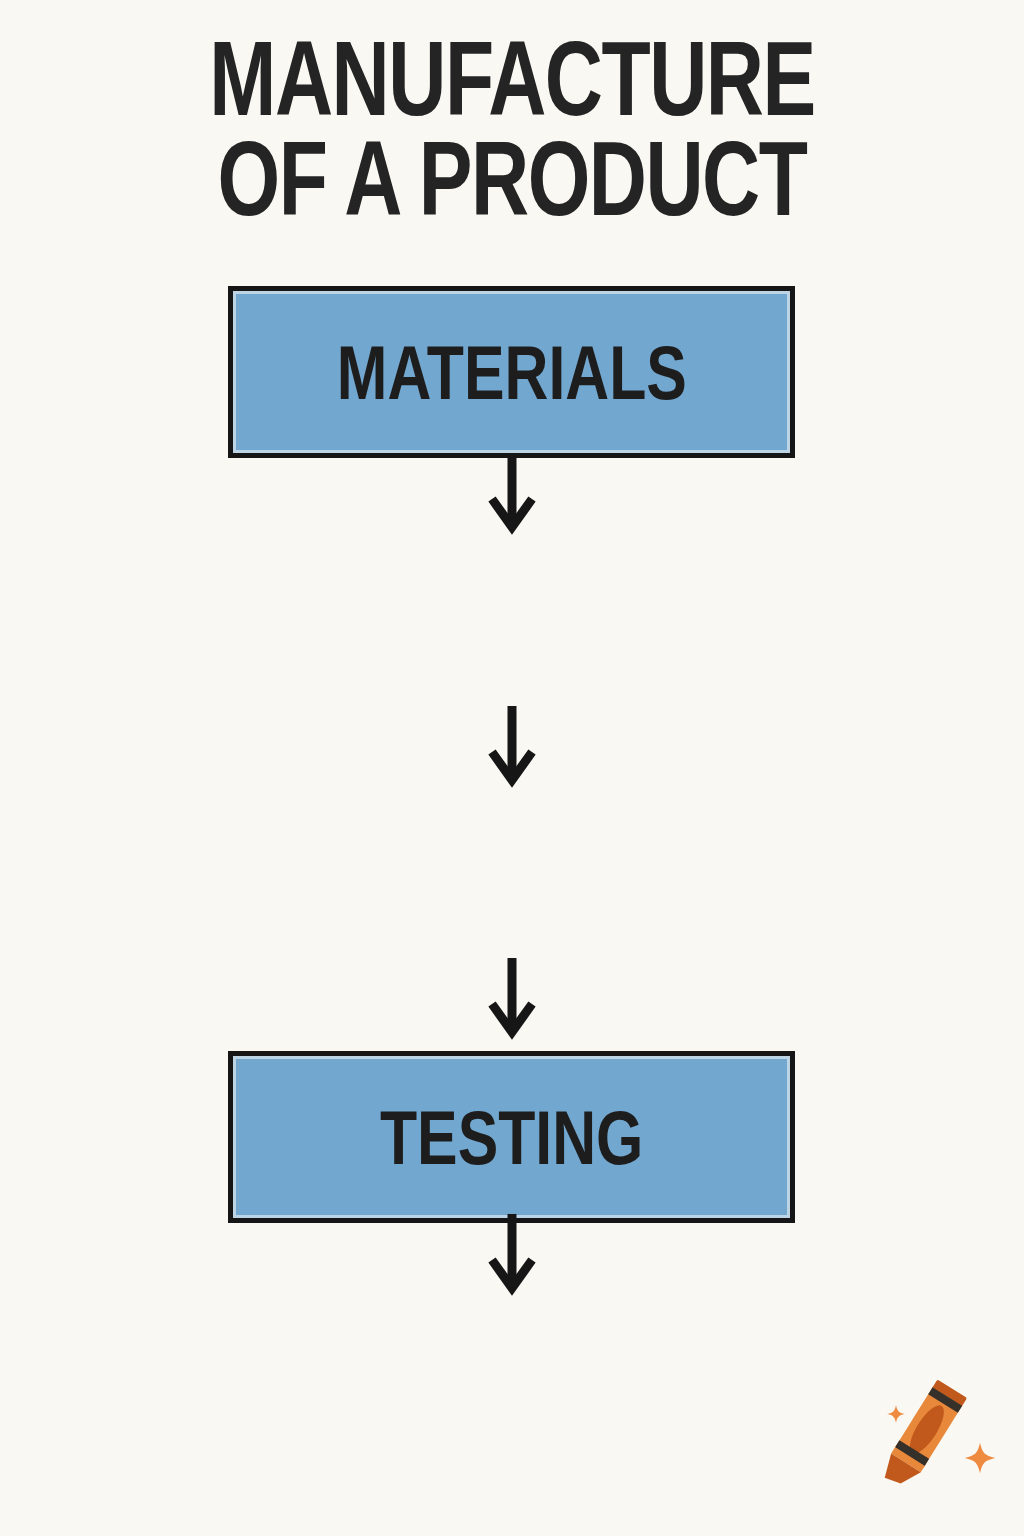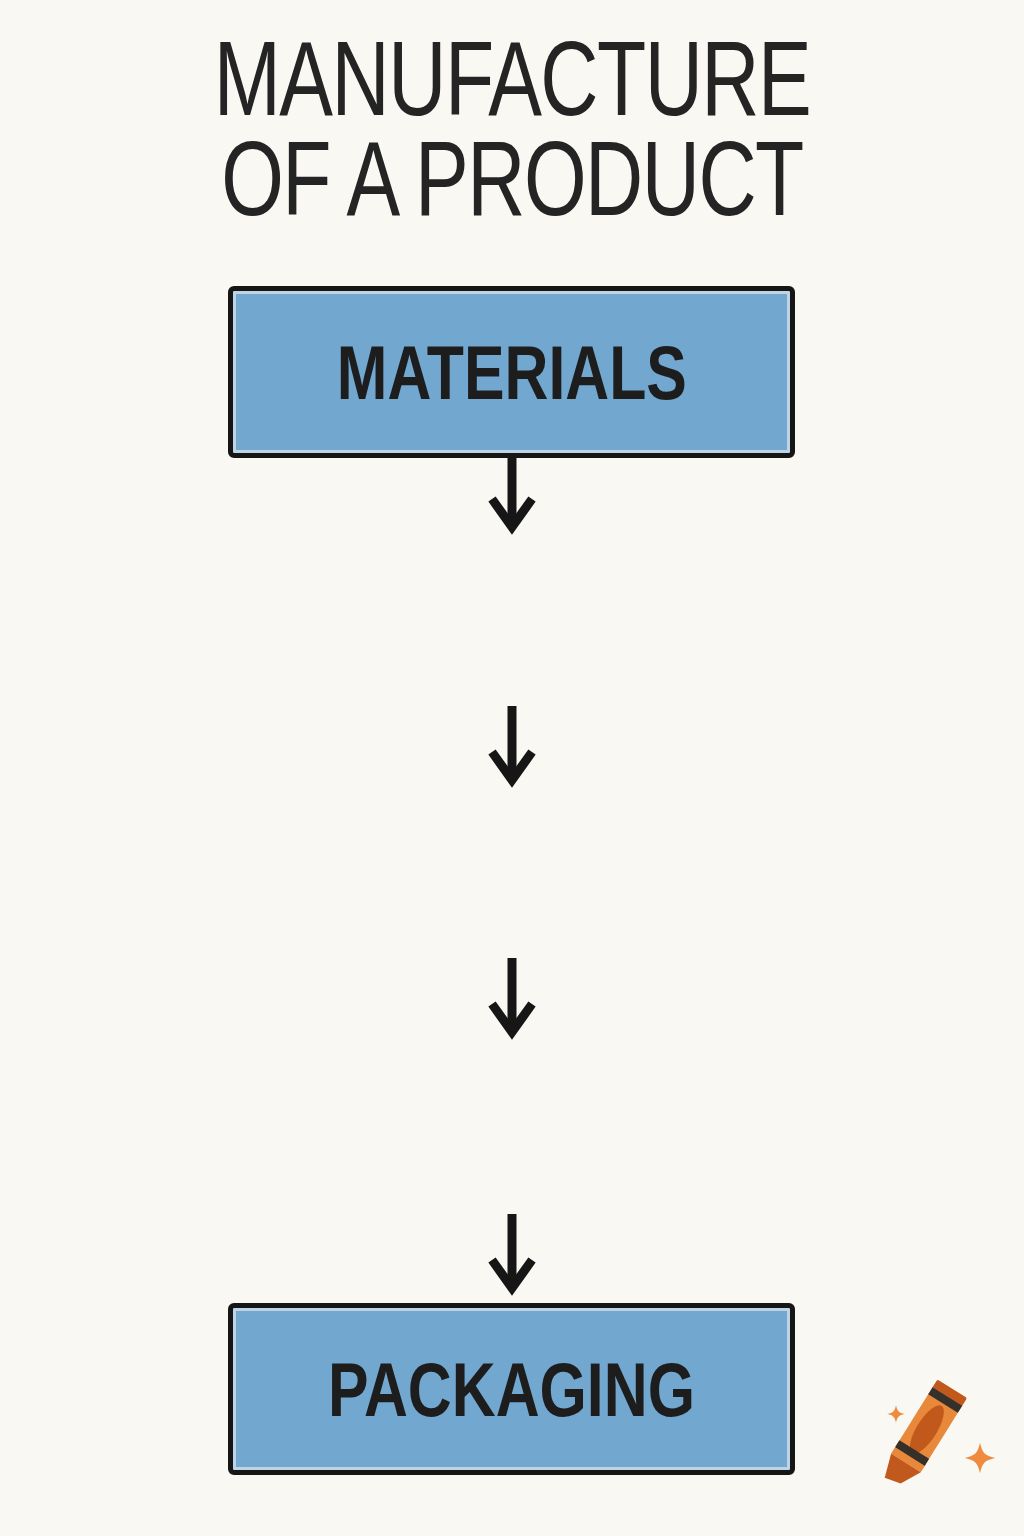--- a/index.html
+++ b/index.html
@@ -7,38 +7,38 @@
     position:relative;
     width:1024px;height:1536px;
     background:#FAF8F3;
     overflow:hidden;
     font-family:"Liberation Sans", sans-serif;
   }
   
   .title{
     position:absolute;top:28px;left:0;width:100%;
     margin:0;text-align:center;
-    color:#242424;font-weight:normal;
+    color:#242424;font-weight:bold;
   }
   .t-line{
     display:block;
     font-size:106px;line-height:100px;
     letter-spacing:-2px;
     transform:scaleX(0.76);
     transform-origin:center;
     white-space:nowrap;
   }
   
   .box{
     position:absolute;left:228px;
     width:567px;height:172px;
     box-sizing:border-box;
     background:#72A7D0;
     border:5px solid #161616;
-    border-radius:6px;
+    border-radius:0;
     box-shadow:inset 0 0 0 3px rgba(250,250,244,0.55);
     display:flex;align-items:center;justify-content:center;
   }
   .box-label{
     font-size:76px;font-weight:bold;color:#1d1d1d;
     transform:scaleX(0.8);transform-origin:center;
     white-space:nowrap;
   }
   
   .arrow{
@@ -78,29 +78,29 @@
     <line class="stroke" x1="30" y1="0" x2="30" y2="70"></line>
     <polyline class="stroke" points="10,46 30,74 50,46"></polyline>
   </svg>
 
 
   <svg class="arrow" style="top:958px" viewBox="0 0 60 94">
     <line class="stroke" x1="30" y1="0" x2="30" y2="70"></line>
     <polyline class="stroke" points="10,46 30,74 50,46"></polyline>
   </svg>
 
+  <div class="box" style="top:1051px">
+    <span class="box-label">TESTING</span>
+  </div>
 
   <svg class="arrow" style="top:1214px" viewBox="0 0 60 94">
     <line class="stroke" x1="30" y1="0" x2="30" y2="70"></line>
     <polyline class="stroke" points="10,46 30,74 50,46"></polyline>
   </svg>
 
-  <div class="box" style="top:1303px">
-    <span class="box-label">PACKAGING</span>
-  </div>
 
   <svg class="watermark" viewBox="0 0 156 164">
     <g transform="translate(34,46) scale(0.55)">
       <path d="M0,-16 C2.5,-5 5,-2.5 16,0 C5,2.5 2.5,5 0,16 C-2.5,5 -5,2.5 -16,0 C-5,-2.5 -2.5,-5 0,-16" fill="#EE8B41"></path>
     </g>
     <g transform="translate(62,66) rotate(32) scale(0.92)">
       <rect x="-19" y="-58" width="38" height="12" rx="2" fill="#C2591C"></rect>
       <rect x="-19" y="-48" width="38" height="78" fill="#E8883B"></rect>
       <rect x="-19" y="-48" width="38" height="9" fill="#35302A"></rect>
       <ellipse cx="0" cy="-6" rx="11" ry="30" fill="#C2591C"></ellipse>

